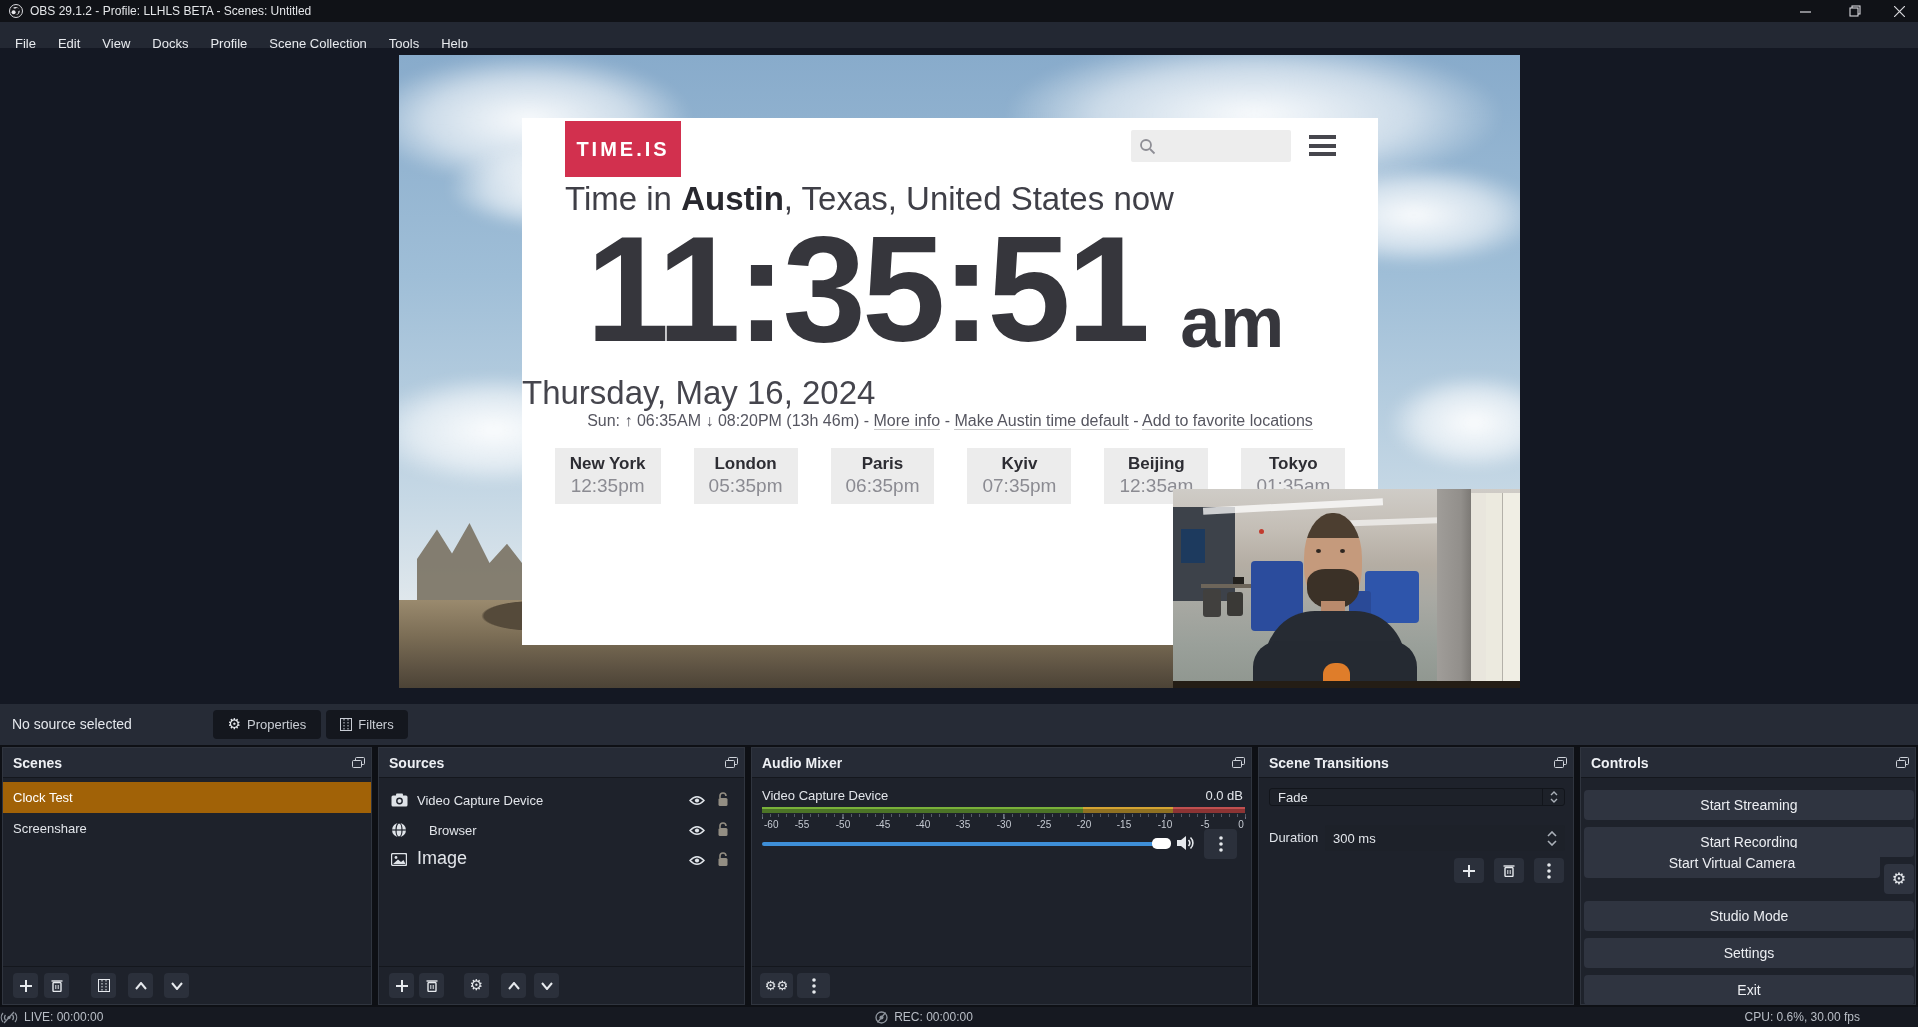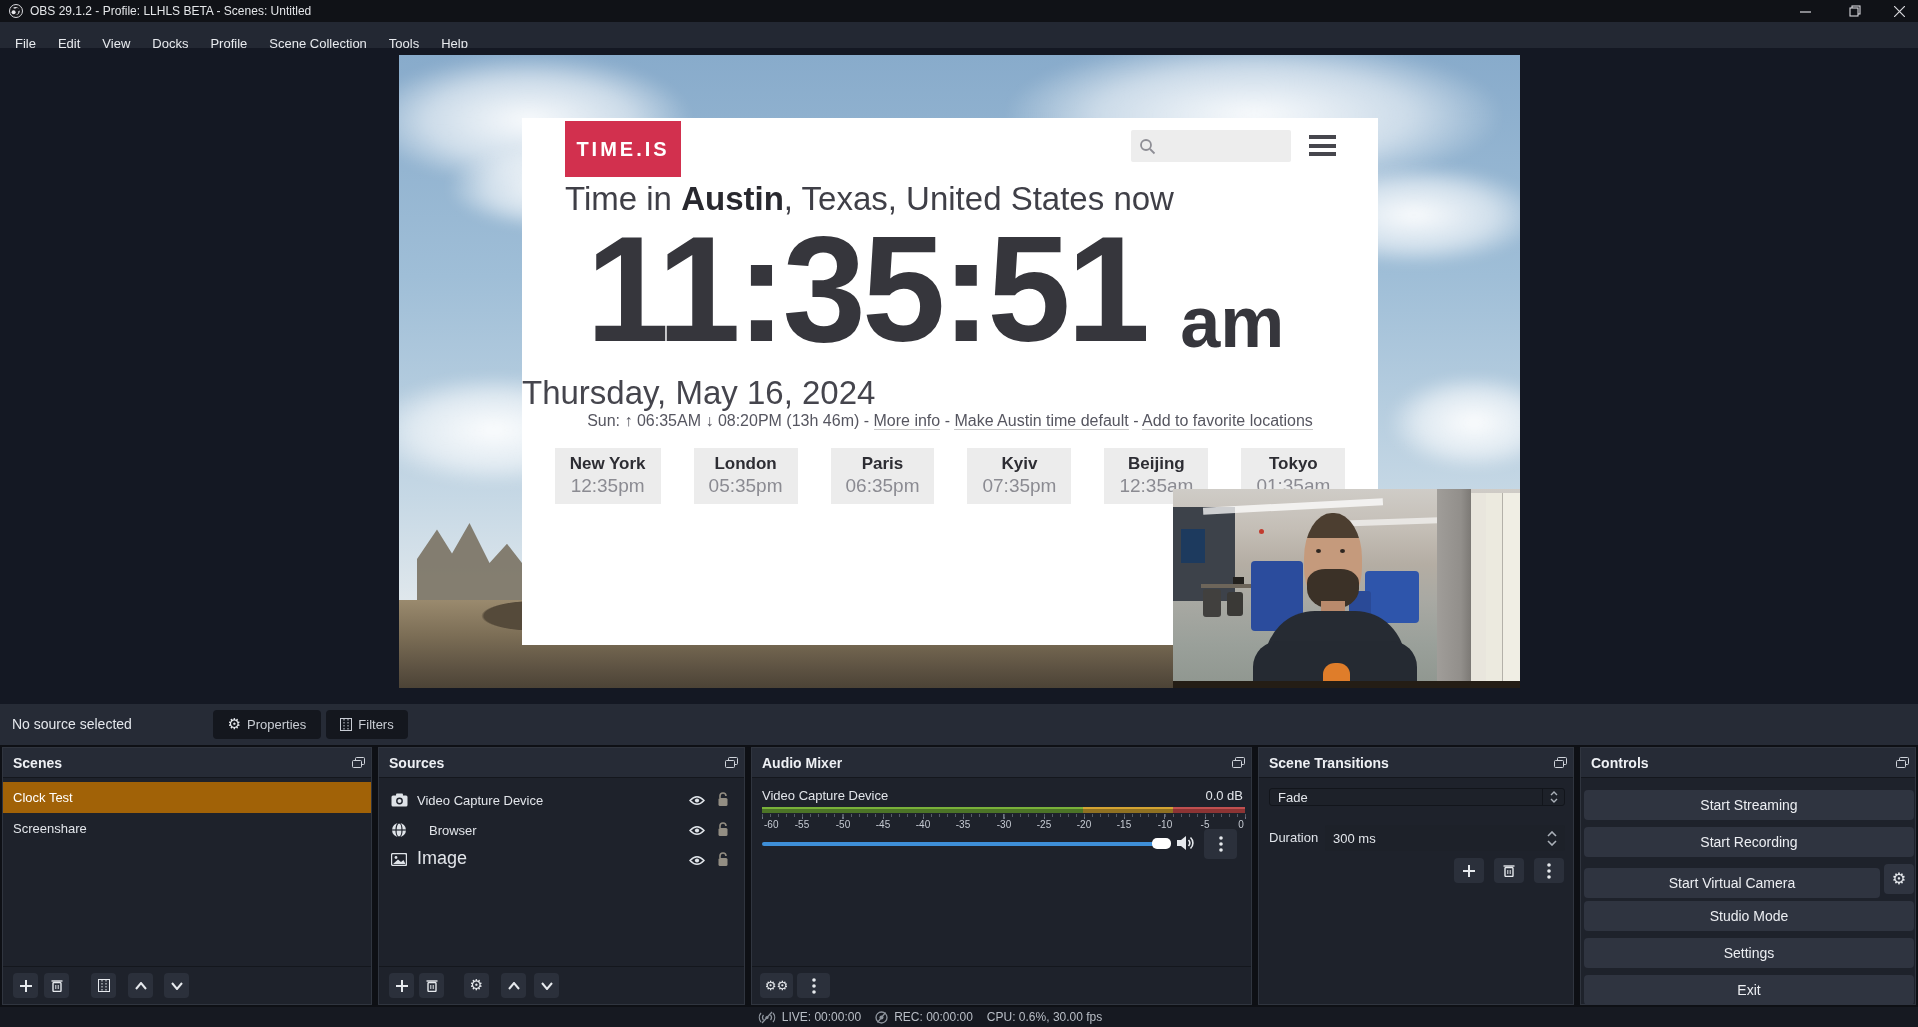--- a/index.html
+++ b/index.html
@@ -105,21 +105,21 @@
            display:flex; align-items:center; }
   .spinbox .sval { flex:1; padding-left:8px; font-size:13px; color:#e2e5ea; }
   .spinbox .arrows { width:26px; display:flex; flex-direction:column; align-items:center; gap:3px; }
 
   
   .ctrlbtn { left:3px; width:330px; height:30px; background:#2f3440; border-radius:4px;
              display:flex; align-items:center; justify-content:center; font-size:14px; color:#eceef2; }
 
   
   .statusbar { left:0; top:1007px; width:1918px; height:20px; background:#161921;
-               display:flex; align-items:center; justify-content:center; gap:14px; padding-right:58px; }
+               display:flex; align-items:center; justify-content:space-between; gap:14px; padding-right:58px; }
   .statusbar .sitem { display:flex; align-items:center; gap:6px; font-size:12px; color:#b9bec6; }
 </style>
 </head>
 <body>
 
 <div class="abs titlebar">
   <svg class="abs" style="left:9px;top:4px" width="14" height="14" viewBox="0 0 14 14">
     <circle cx="7" cy="7" r="6.5" fill="#17181c" stroke="#d8d9dd" stroke-width="1"></circle>
     <path d="M4 4 A4.3 4.3 0 0 1 10.5 5.5 A3 3 0 0 0 6 4.8 Z" fill="#e8e8ec"></path>
     <path d="M10.8 6.5 A4.3 4.3 0 0 1 6.5 11 A3 3 0 0 0 9.3 7.3 Z" fill="#e8e8ec"></path>
@@ -516,21 +516,21 @@
     <span class="dtitle">Controls</span>
     <span class="popout">
       <svg width="13" height="11" viewBox="0 0 13 11">
           <rect x="3.5" y="0.5" width="9" height="7" rx="1" fill="none" stroke="#cfd3da"></rect>
           <rect x="0.5" y="3.5" width="9" height="7" rx="1" fill="#262b36" stroke="#cfd3da"></rect>
         </svg>
     </span>
   </div>
   <div class="abs ctrlbtn" style="top:42px">Start Streaming</div>
   <div class="abs ctrlbtn" style="top:79px">Start Recording</div>
-  <div class="abs ctrlbtn" style="top:120px;width:296px">Start Virtual Camera</div>
+  <div class="abs ctrlbtn" style="top:100px;width:296px">Start Virtual Camera</div>
   <div class="abs ctrlbtn" style="top:116px;left:303px;width:30px">
     <span class="gearglyph" style="font-size:16px">⚙</span>
   </div>
   <div class="abs ctrlbtn" style="top:153px">Studio Mode</div>
   <div class="abs ctrlbtn" style="top:190px">Settings</div>
   <div class="abs ctrlbtn" style="top:227px">Exit</div>
 </div>
 
 <div class="abs statusbar">
   <span class="sitem">

